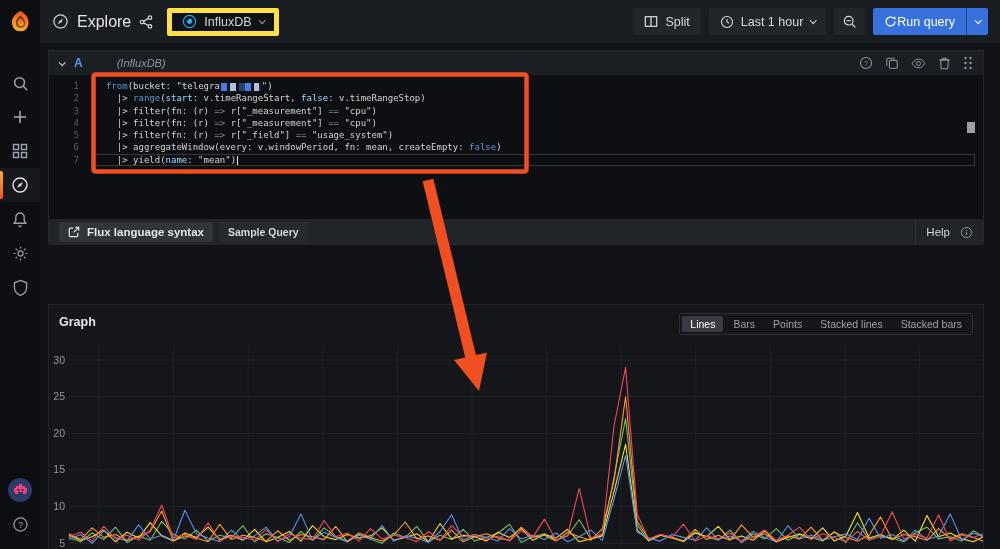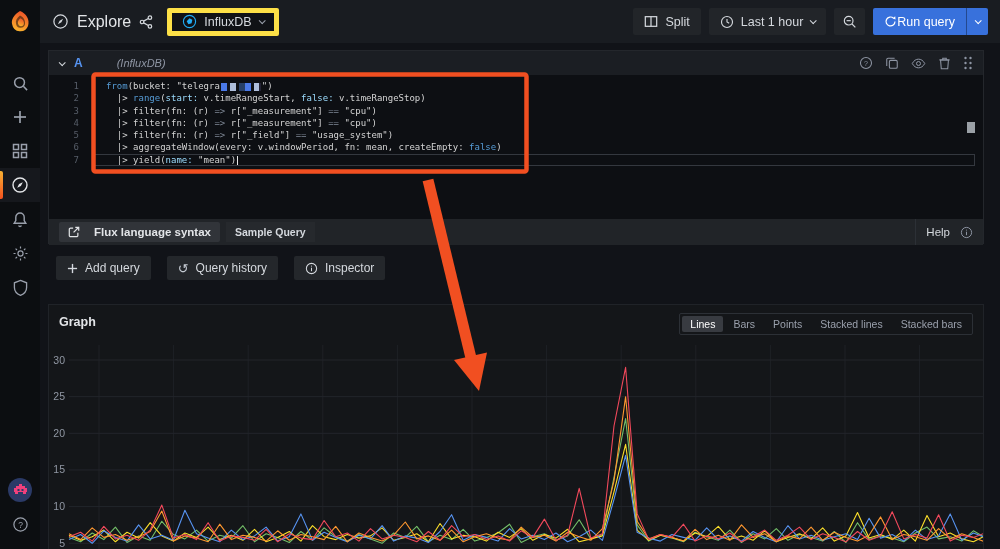--- a/index.html
+++ b/index.html
@@ -56,21 +56,21 @@
   .tk-kw { color:#569cd6; } .tk-prop { color:#9cdcfe; } .tk-op { color:#7f8896; } .tk-tx { color:#d4d4d4; }
   .censor { display:inline-block; width:40px; height:8px; vertical-align:middle; margin:0 1px;
             background:
               linear-gradient(90deg,#4a79e8 0 6px, #10131c 6px 9px, #aebedb 9px 15px, #0d0f13 15px 18px,
                               #274067 18px 24px, #4a79e8 24px 30px, #0d0f13 30px 33px, #aebedb 33px 38px, #223 38px 40px); }
   .cur-line .line-box { position:absolute; left:44px; right:8px; height:12.3px; border:1px solid #34383f; pointer-events:none; }
   .cursor-bar { display:inline-block; width:1px; height:9px; background:#e8e8e8; vertical-align:middle; margin-left:1px; }
   .ruler-mark { position:absolute; right:8px; top:47px; width:8px; height:11px; background:#9aa0a6; }
 
   .q-footer { height:26px; background:#212428; display:flex; align-items:center; padding:0 0 0 10px; }
-  .flux-btn { display:flex; align-items:center; gap:14px; height:20px; padding:4px 9px; background:#313439;
+  .flux-btn { display:flex; align-items:center; gap:7px; height:20px; padding:4px 9px; background:#313439;
               border-radius:2px; color:#e3e5e8; font-size:11.5px; font-weight:700; cursor:pointer; }
   .sample-btn { margin-left:6px; height:20px; display:flex; align-items:center; padding:0 9px; background:#26292d;
                 color:#d5d9de; font-size:10.5px; font-weight:700; cursor:pointer; }
   .help-area { margin-left:auto; height:26px; display:flex; align-items:center; gap:10px; padding:0 10px;
                border-left:1px solid #2c3036; cursor:pointer; }
   .help-label { color:#d5d9de; font-size:11.5px; font-weight:500; }
 
   
   .actions-row { position:absolute; left:56px; top:256px; display:flex; gap:16px; }
   .action-btn { display:flex; align-items:center; gap:7px; height:24px; padding:0 11px; background:#24272b;
@@ -301,41 +301,20 @@
         <span class="help-label">Help</span>
         <svg width="13" height="13" viewBox="0 0 16 16" fill="none" stroke="#8e95a3" stroke-width="1.2">
             <circle cx="8" cy="8" r="6.3"></circle>
             <line x1="8" y1="7" x2="8" y2="11.3"></line>
             <line x1="8" y1="4.5" x2="8" y2="5.6"></line>
           </svg>
       </div>
     </div>
   </section>
 
-  <div class="actions-row">
-    <div class="action-btn">
-      <svg width="11" height="11" viewBox="0 0 12 12" stroke="#d5d9de" stroke-width="1.5">
-          <line x1="6" y1="1" x2="6" y2="11"></line>
-          <line x1="1" y1="6" x2="11" y2="6"></line>
-        </svg>
-      <span>Add query</span>
-    </div>
-    <div class="action-btn">
-      <span class="hist-glyph">↺</span>
-      <span>Query history</span>
-    </div>
-    <div class="action-btn">
-      <svg width="13" height="13" viewBox="0 0 16 16" fill="none" stroke="#d5d9de" stroke-width="1.3">
-          <circle cx="8" cy="8" r="6.3"></circle>
-          <line x1="8" y1="7" x2="8" y2="11.3"></line>
-          <line x1="8" y1="4.5" x2="8" y2="5.6"></line>
-        </svg>
-      <span>Inspector</span>
-    </div>
-  </div>
 
   <section class="panel-graph">
     <div class="g-title">Graph</div>
     <div class="mode-tabs" id="modeTabs">
         <span class="mode-tab active">Lines</span>
         <span class="mode-tab">Bars</span>
         <span class="mode-tab">Points</span>
         <span class="mode-tab">Stacked lines</span>
         <span class="mode-tab">Stacked bars</span>
       </div>

